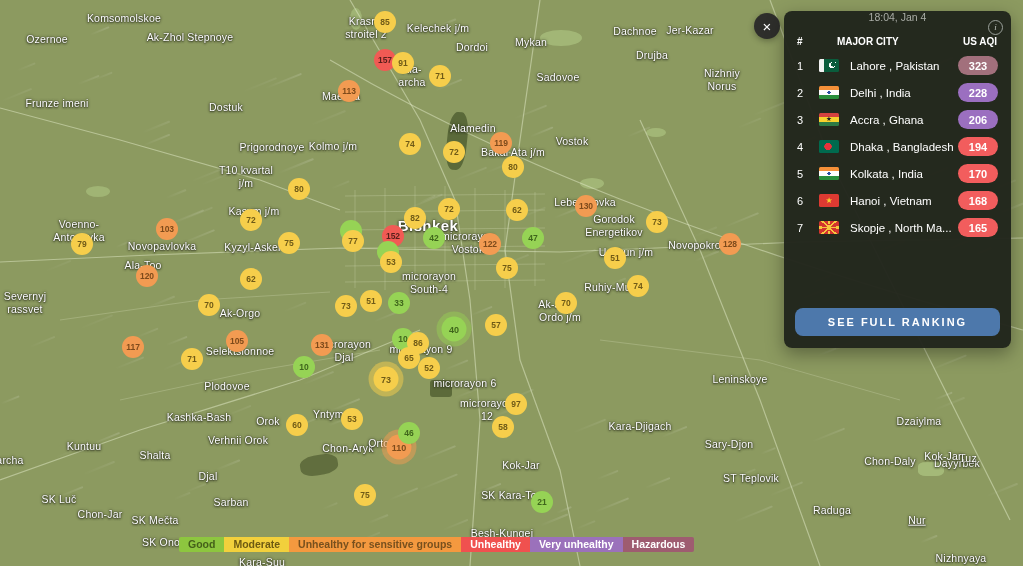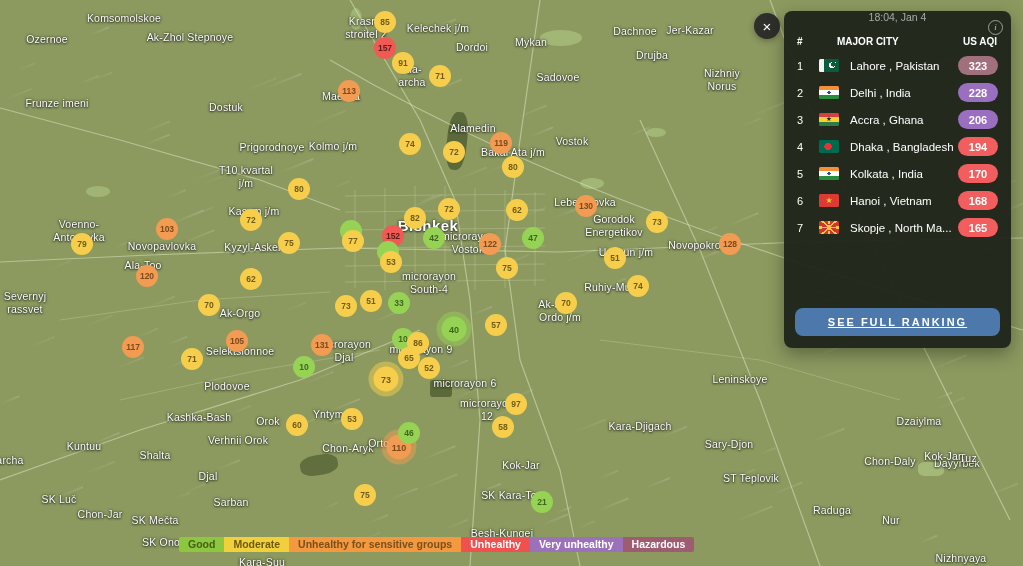--- a/index.html
+++ b/index.html
@@ -52,21 +52,21 @@
   .c-city{flex:1;padding-left:18px;}
   .rank-row{display:flex;align-items:center;height:27px;padding:0 13px;cursor:pointer;}
   .rr-rank{width:22px;font-size:11px;}
   .flag{width:20px;height:13px;margin-right:11px;border-radius:1.5px;flex:0 0 auto;
         position:relative;display:flex;align-items:center;justify-content:center;overflow:hidden;}
   .rr-city{flex:1;font-size:11.5px;white-space:nowrap;overflow:hidden;}
   .rr-badge{width:40px;height:19px;border-radius:9.5px;color:#fff;font-size:11px;font-weight:700;
             display:flex;align-items:center;justify-content:center;}
   .full-btn{position:absolute;left:11px;right:11px;bottom:12px;height:28px;background:#4d78ab;
             border:none;border-radius:8px;color:#fff;font-size:11px;font-weight:700;
-            letter-spacing:2px;cursor:pointer;font-family:inherit;text-decoration:underline;}
+            letter-spacing:2px;cursor:pointer;font-family:inherit;}
 
   
   .flag-pakistan{background:
      radial-gradient(circle at 14.4px 5.2px,#0a5c3c 0 2.4px,transparent 2.5px),
      radial-gradient(circle at 13px 6.2px,#fff 0 3px,transparent 3.1px),
      radial-gradient(circle at 16.5px 3.5px,#fff 0 .8px,transparent .9px),
      linear-gradient(90deg,#f2f2f2 0 5px,#0a5c3c 5px);}
   .flag-india{background:
      radial-gradient(circle at 50% 50%,#2a4fa0 0 1.6px,transparent 1.7px),
      linear-gradient(180deg,#f59038 0 33%,#fdfdfd 33% 66%,#2a8f3c 66%);}
@@ -307,28 +307,28 @@
         <span class="map-label" style="left: 502px; top: 533px;">Besh-Kungei</span>
         <span class="map-label" style="left: 740px; top: 379px;">Leninskoye</span>
         <span class="map-label" style="left: 640px; top: 426px;">Kara-Djigach</span>
         <span class="map-label" style="left: 729px; top: 444px;">Sary-Djon</span>
         <span class="map-label" style="left: 919px; top: 421px;">Dzaiylma</span>
         <span class="map-label" style="left: 890px; top: 461px;">Chon-Daly</span>
         <span class="map-label" style="left: 957px; top: 463px;">Dayyrbek</span>
         <span class="map-label" style="left: 751px; top: 478px;">ST Teplovik</span>
         <span class="map-label" style="left: 968px; top: 458px;">Tuz</span>
         <span class="map-label" style="left: 832px; top: 510px;">Raduga</span>
-        <span class="map-label" style="left: 891px; top: 520px;">Nur</span>
+        <span class="map-label" style="left: 917px; top: 520px; text-decoration: underline;">Nur</span>
         <span class="map-label" style="left: 961px; top: 558px;">Nizhnyaya</span>
         <span class="map-label" style="left: 943px; top: 456px;">Kok-Jar</span>
         <span class="map-label" style="left: 10px; top: 460px;">archa</span>
       </div>
     <div id="markers">
         <div class="marker moderate" style="left: 385px; top: 22px;">85</div>
-        <div class="marker unhealthy" style="left: 385px; top: 48px;">157</div>
+        <div class="marker unhealthy" style="left: 385px; top: 60px;">157</div>
         <div class="marker moderate" style="left: 403px; top: 63px;">91</div>
         <div class="marker moderate" style="left: 440px; top: 76px;">71</div>
         <div class="marker usg" style="left: 349px; top: 91px;">113</div>
         <div class="marker moderate" style="left: 410px; top: 144px;">74</div>
         <div class="marker usg" style="left: 501px; top: 143px;">119</div>
         <div class="marker moderate" style="left: 454px; top: 152px;">72</div>
         <div class="marker moderate" style="left: 513px; top: 167px;">80</div>
         <div class="marker moderate" style="left: 299px; top: 189px;">80</div>
         <div class="marker moderate" style="left: 251px; top: 220px;">72</div>
         <div class="marker usg" style="left: 167px; top: 229px;">103</div>

